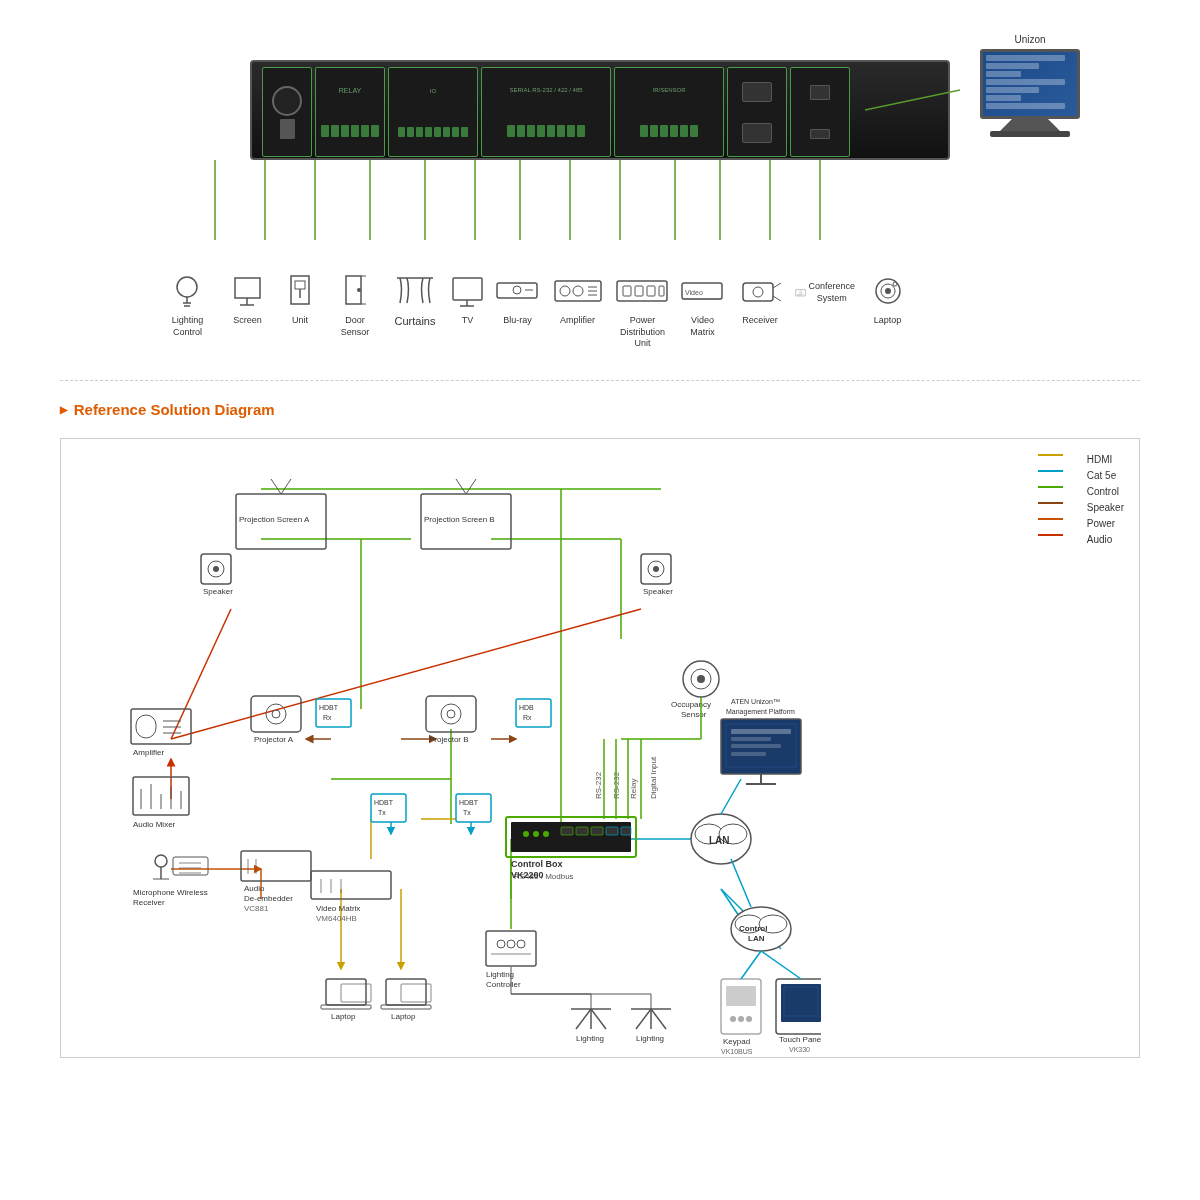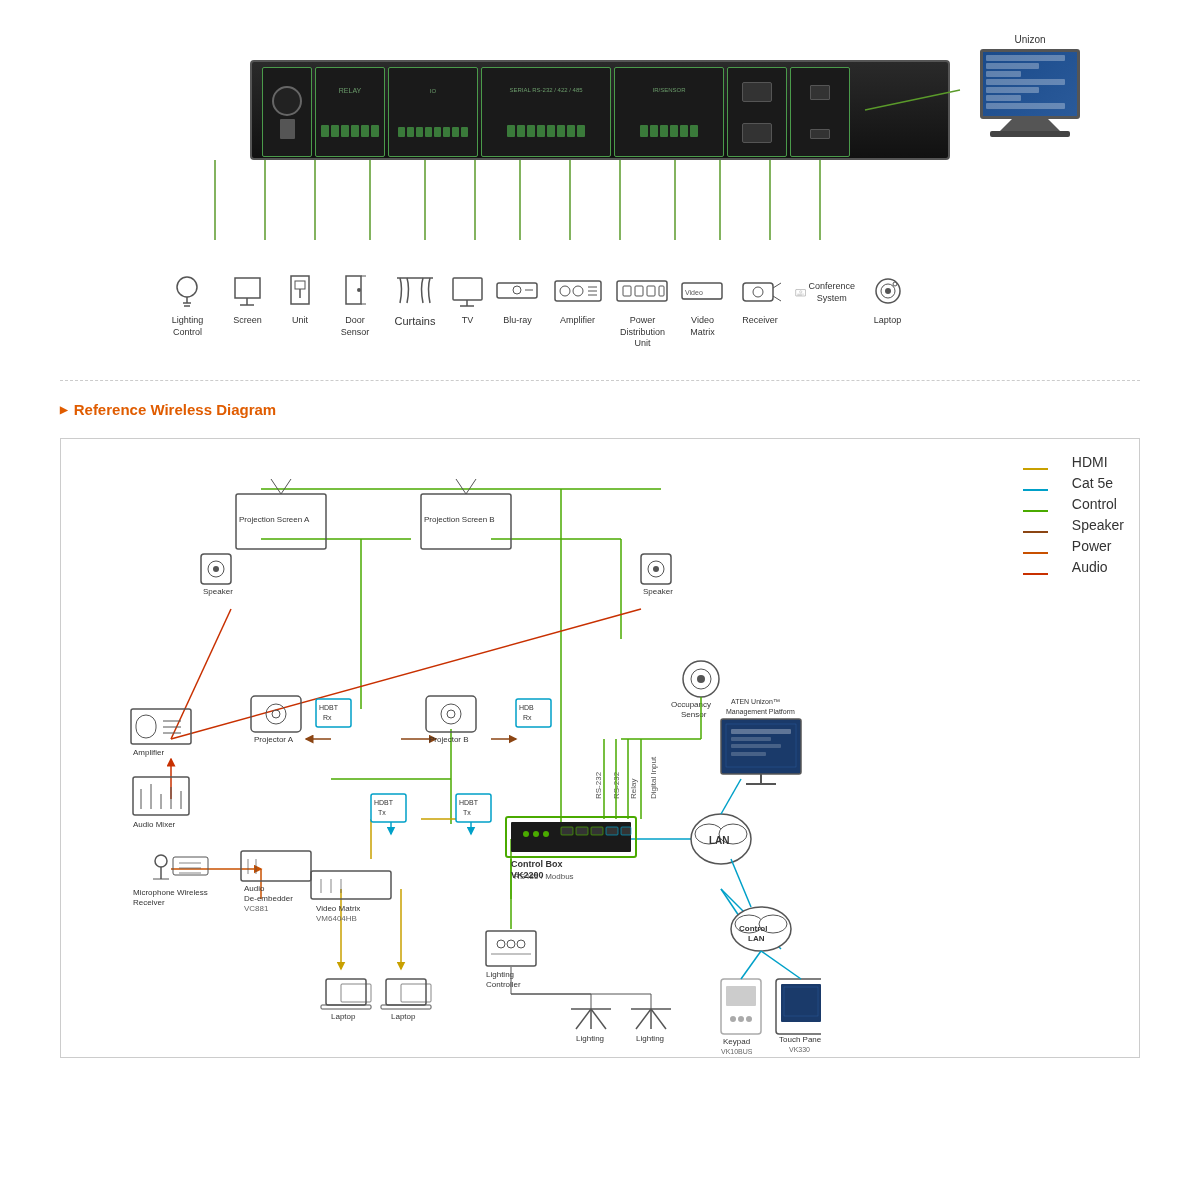--- a/index.html
+++ b/index.html
@@ -124,23 +124,23 @@
       position: absolute;
       right: 15px;
       top: 15px;
       display: flex;
       flex-direction: column;
       gap: 5px;
     }
 
     .legend-item {
       display: flex;
-      align-items: flex-end;
+      align-items: flex-start;
       gap: 24px;
-      font-size: 14px;
+      font-size: 10px;
     }
 
     .legend-line {
       width: 25px;
       height: 2px;
     }
 
   </style>
 </head>
 <body>
@@ -389,21 +389,21 @@
         </div>
 
       </div>
     </div>
   </div>
 
   <hr class="section-separator">
 
   <div class="ref-section">
     <div class="section-title">
-      <span>Reference Wireless Diagram</span>
+      <span>Reference Solution Diagram</span>
     </div>
 
     <div class="ref-diagram">
 
       <div class="legend">
         <div class="legend-item">
           <div class="legend-line" style="background:#c8a000;"></div>
           <span>HDMI</span>
         </div>
         <div class="legend-item">

